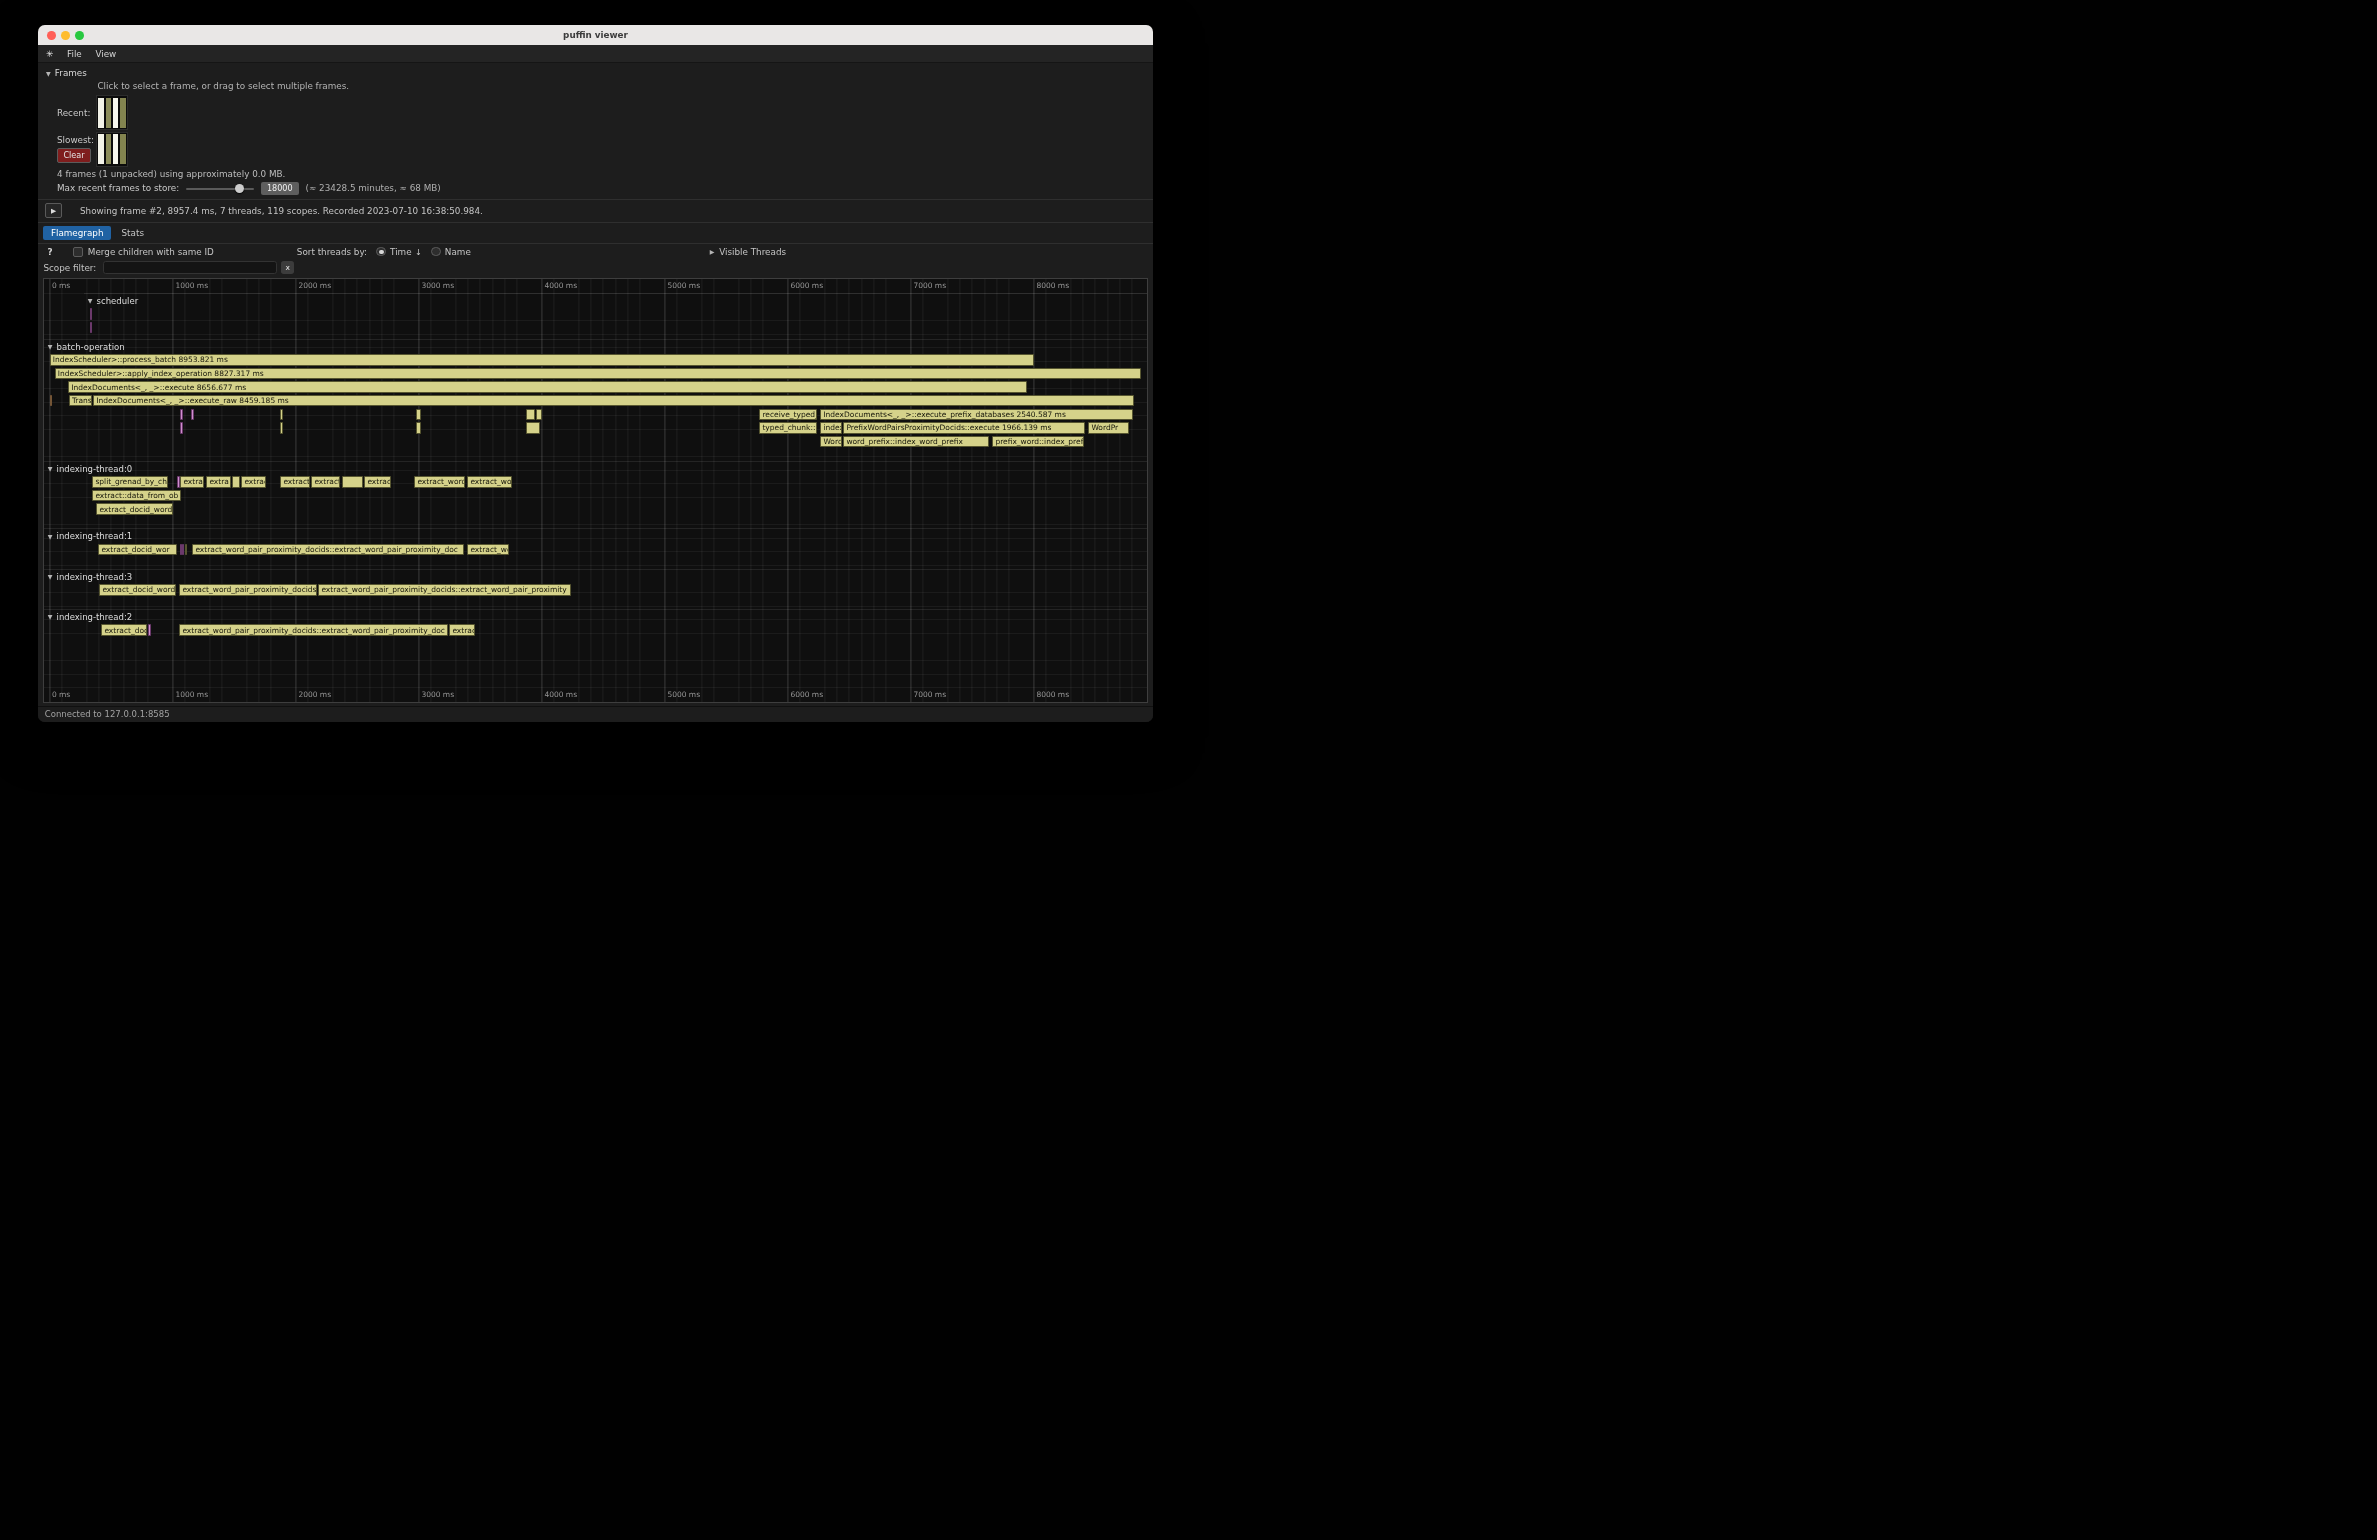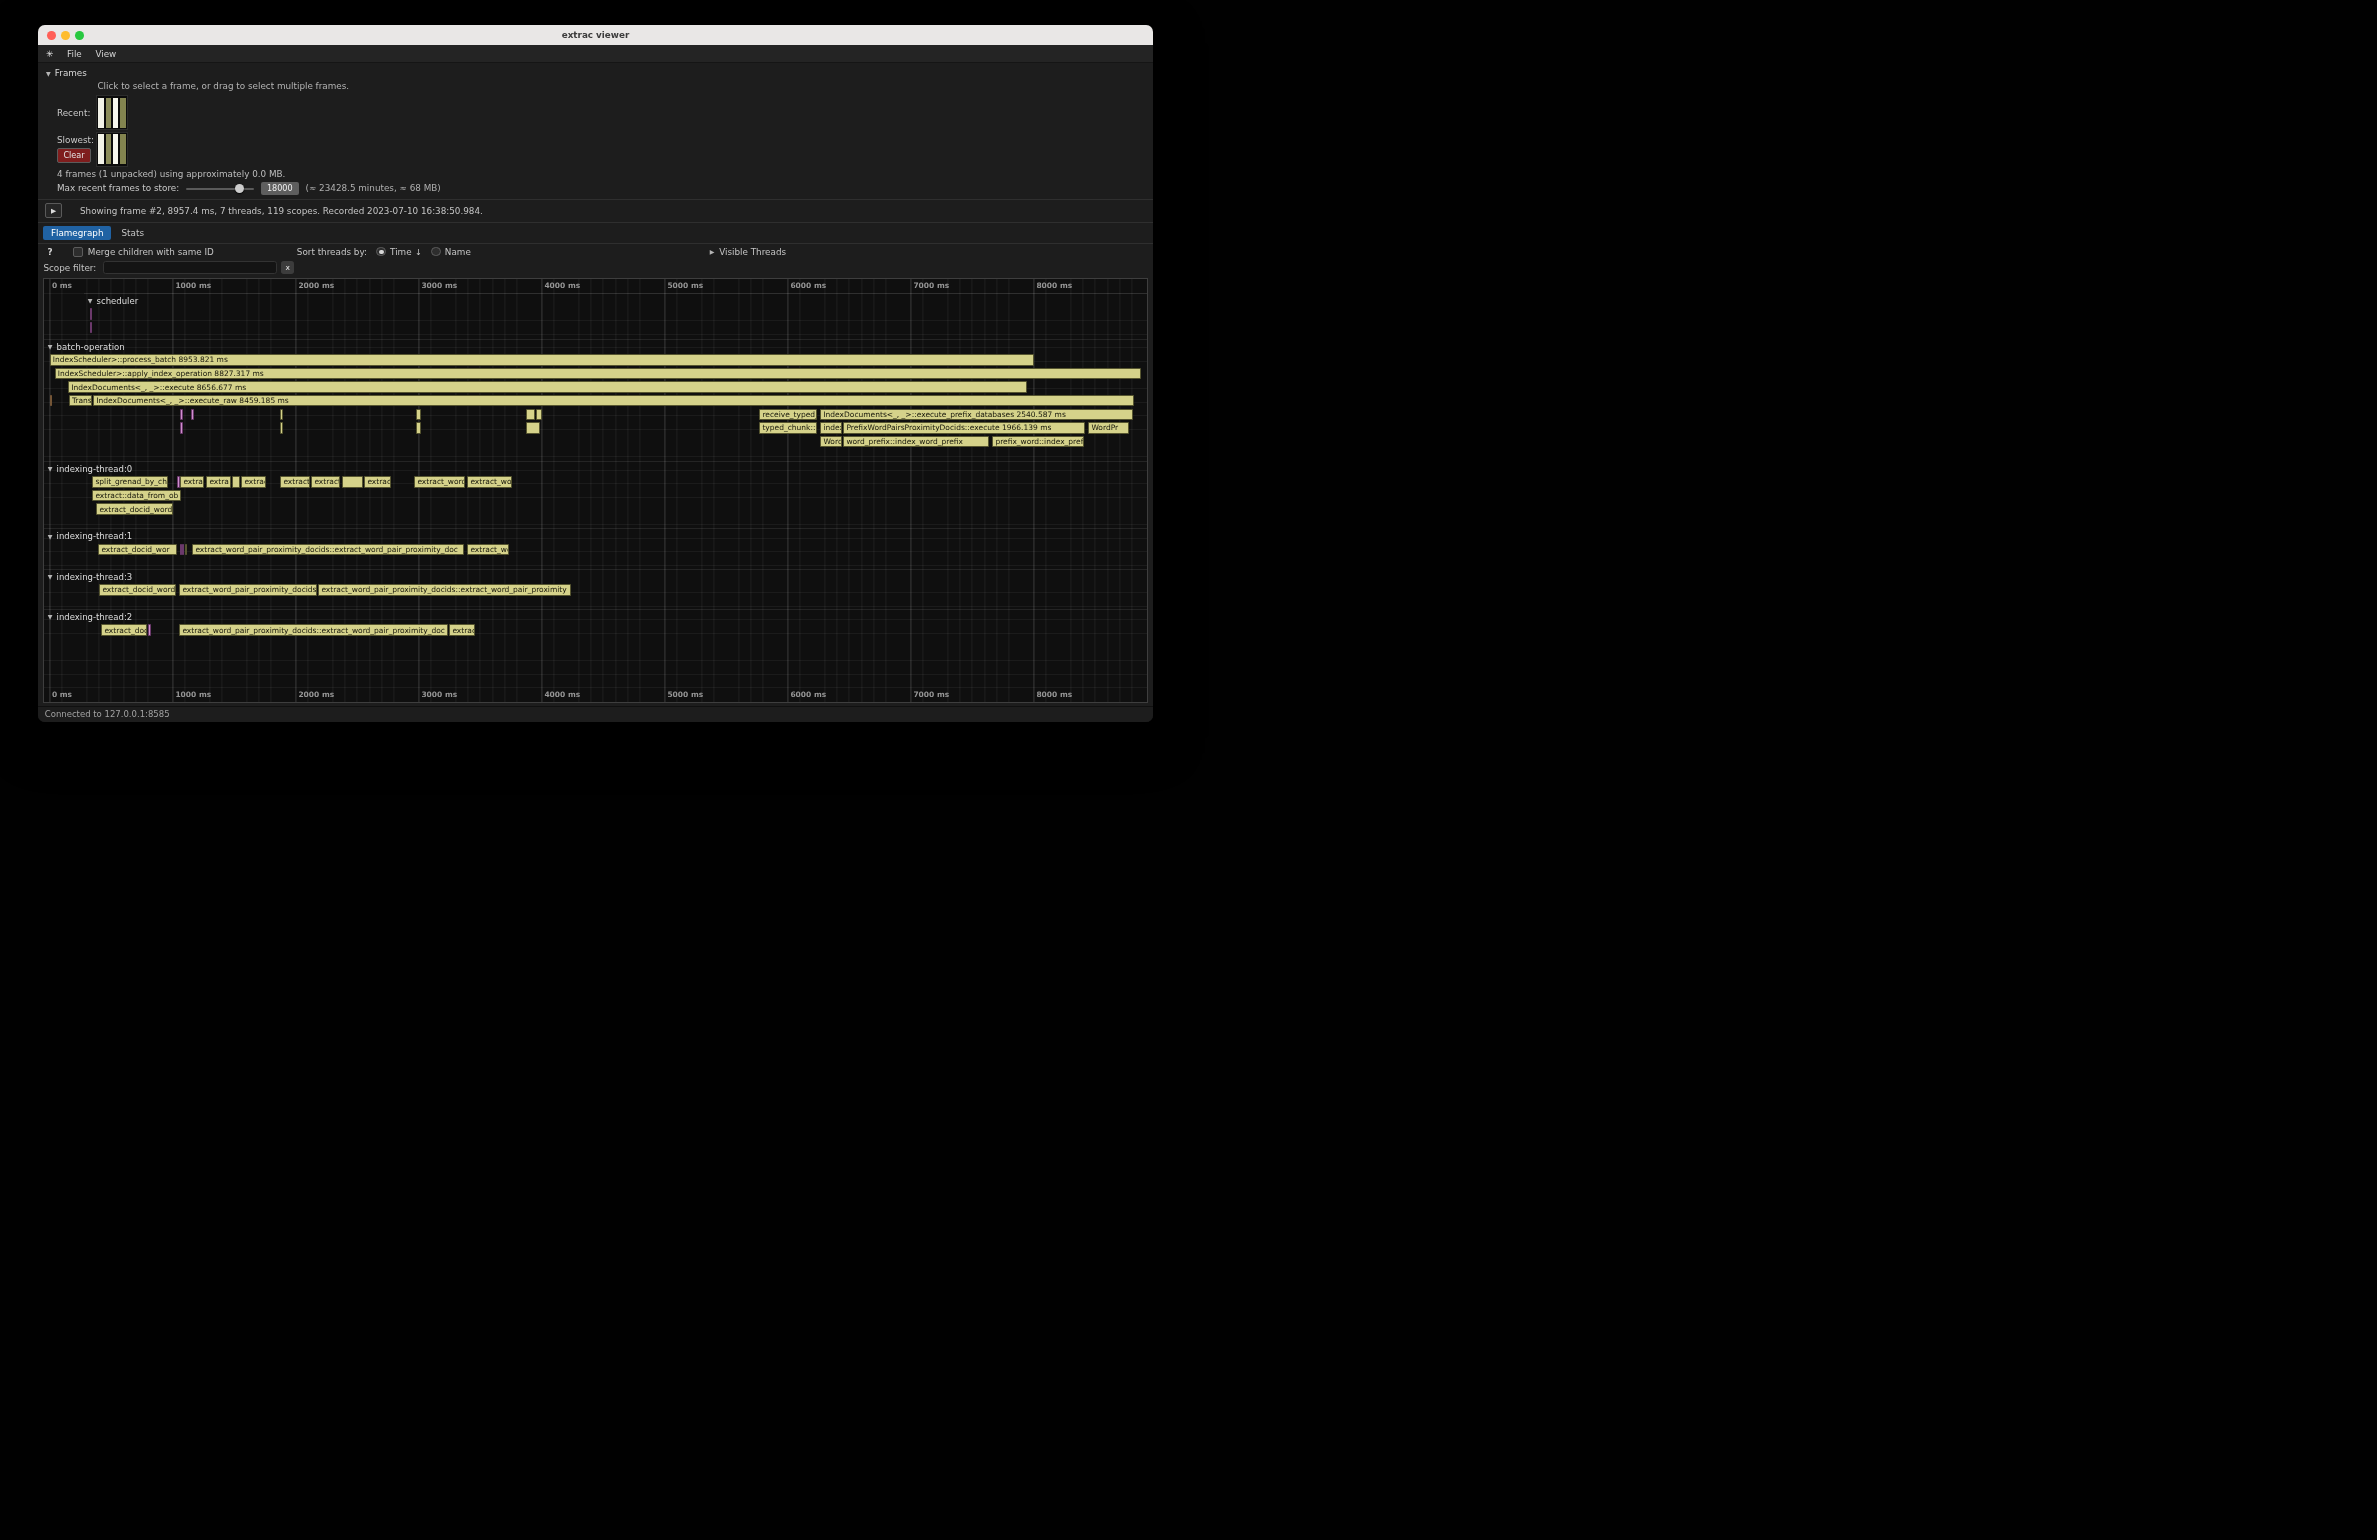--- a/index.html
+++ b/index.html
@@ -64,21 +64,21 @@
   
   .flame-wrap {
     margin:1.4px 5.4px 2.7px; border:0.7px solid #3e3e3e; background-color:#0f0f0f;
     background-image:
       repeating-linear-gradient(90deg, #333 0px, #333 0.7px, transparent 0.7px, transparent 123px),
       repeating-linear-gradient(90deg, #1e1e1e 0px, #1e1e1e 0.7px, transparent 0.7px, transparent 12.3px);
     background-position:5.4px 0, 5.4px 0;
     flex:1 1 auto; display:flex; flex-direction:column; overflow:hidden; position:relative;
   }
   .tick-row { height:13.6px; position:relative; flex:0 0 auto; }
-  .tick { position:absolute; top:2px; font-size:7.5px; color:#969696; white-space:nowrap;font-weight:bold; }
+  .tick { position:absolute; top:2px; font-size:7.5px; color:#969696; white-space:nowrap; }
   .flame-sections {
     flex:1 1 auto; overflow:hidden; position:relative;
     background-image: repeating-linear-gradient(180deg, rgba(255,255,255,.05) 0 0.7px, transparent 0.7px 13.6px);
   }
   .flame-section { border-top:0.7px solid rgba(255,255,255,.09); }
   .section-header { height:13.6px; display:flex; align-items:center; gap:4.1px; padding-left:3.4px; font-size:8.5px; color:#dedede; }
   .flame-row { height:13.6px; position:relative; }
   .bar {
     position:absolute; top:0.7px; height:11.5px; overflow:hidden; border-radius:0.7px;
     border:0.7px solid rgba(20,20,0,.65); display:flex; align-items:center;
@@ -94,21 +94,21 @@
 <body>
 
 <div class="window">
 
   <div class="titlebar">
     <div class="traffic">
       <div class="light red"></div>
       <div class="light yellow"></div>
       <div class="light green"></div>
     </div>
-    <div class="wtitle">extrac viewer</div>
+    <div class="wtitle">puffin viewer</div>
   </div>
 
   <div class="menubar">
     <span class="theme-ico">✳</span>
     <span class="mitem">File</span>
     <span class="mitem">View</span>
   </div>
 
   <div class="frames">
     <div class="sec-head">

